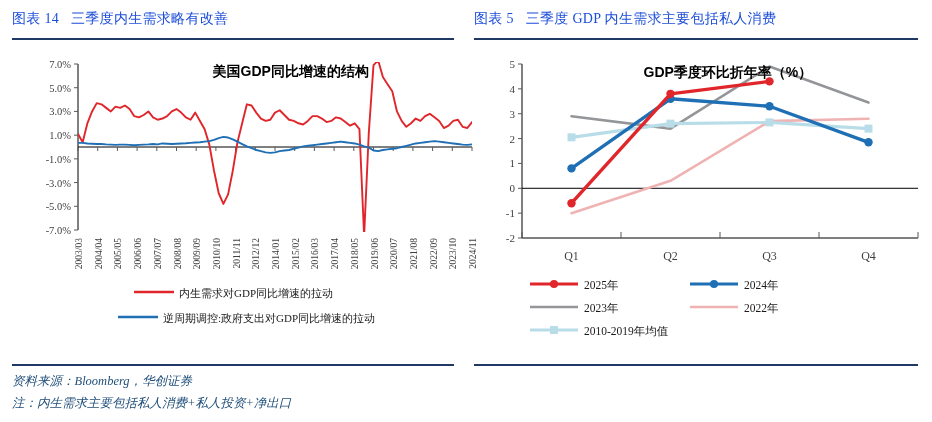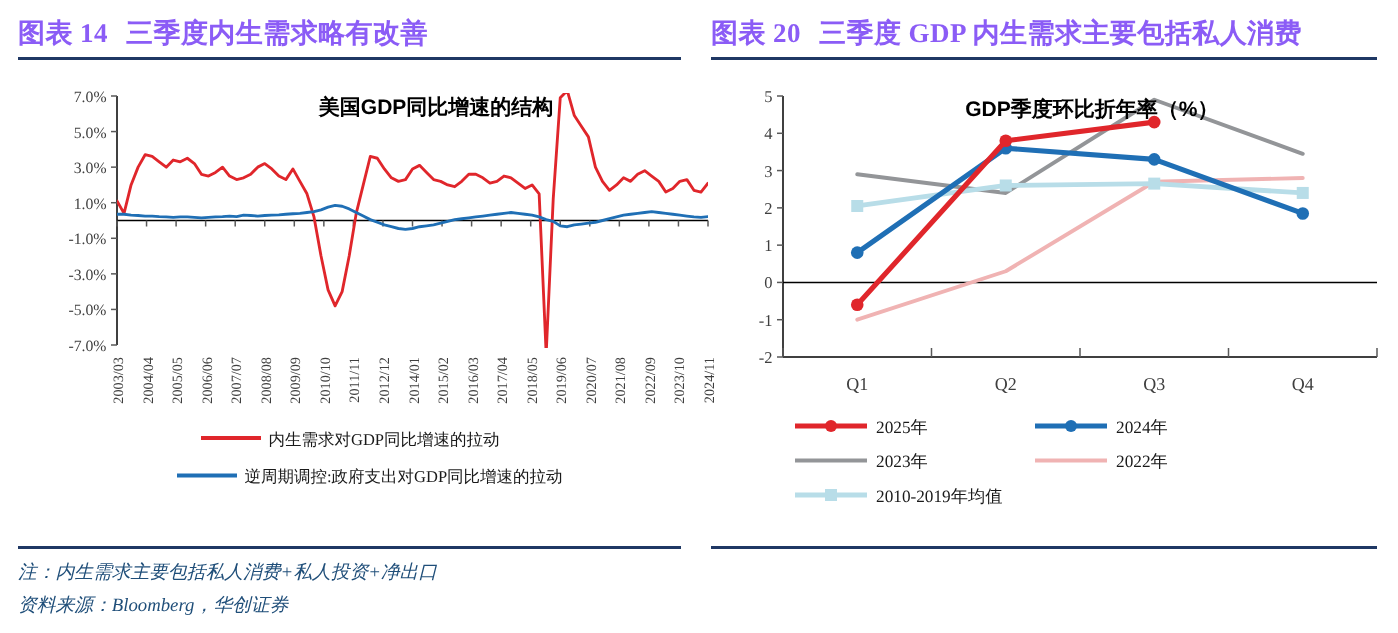--- a/index.html
+++ b/index.html
@@ -19,23 +19,23 @@
   .panel-left  { left: 0; }
   .panel-right { left: 466px; }
 
   
   .exhibit-head {
     position: absolute; left: 12px; top: 10px; right: 10px;
     height: 34px;
   }
   .exhibit-title {
     font-family: "Liberation Serif", serif;
-    font-weight: bold;
-    font-size: 18px;
-    color: #8b5cf6;
+    font-weight: normal;
+    font-size: 14px;
+    color: #1d4ed8;
     white-space: nowrap;
     letter-spacing: 0.3px;
   }
   .exhibit-num { margin-right: 12px; }
   .head-rule {
     position: absolute; left: 12px; right: 12px; top: 38px;
     height: 2px; background: #1f3864;
   }
   .panel-right .head-rule { left: 8px; right: 14px; }
   .panel-right .exhibit-head { left: 8px; }
@@ -169,30 +169,30 @@
           <text x="274.76" y="28" text-anchor="middle" font-size="14" class="chart-title">美国GDP同比增速的结构</text>
           <line x1="118" y1="244" x2="158" y2="244" stroke="#e0262b" stroke-width="2.6"></line>
           <text x="163" y="248.5" font-size="11" class="legend-label">内生需求对GDP同比增速的拉动</text>
           <line x1="102" y1="269" x2="142" y2="269" stroke="#1f6fb5" stroke-width="2.6"></line>
           <text x="147" y="273.5" font-size="11" class="legend-label">逆周期调控:政府支出对GDP同比增速的拉动</text>
         </svg>
     </div>
 
     <div class="foot-rule"></div>
     <div class="foot">
+      <div class="foot-line">资料来源：Bloomberg，华创证券</div>
       <div class="foot-line">注：内生需求主要包括私人消费+私人投资+净出口</div>
-      <div class="foot-line">资料来源：Bloomberg，华创证券</div>
     </div>
   </div>
 
   <div class="panel panel-right">
 
     <div class="exhibit-head">
       <div class="exhibit-title">
-        <span class="exhibit-num">图表 20</span><span>三季度 GDP 内生需求主要包括私人消费</span>
+        <span class="exhibit-num">图表 5</span><span>三季度 GDP 内生需求主要包括私人消费</span>
       </div>
     </div>
     <div class="head-rule"></div>
 
     <div class="chart-wrap">
       <svg class="chart-svg" id="svg-right" width="466" height="300" viewBox="0 0 466 300">
           <line x1="40" y1="16" x2="40" y2="190" class="axis-line"></line>
           <line x1="36" y1="16" x2="40" y2="16" class="tick"></line>
           <text x="33" y="20" text-anchor="end" font-size="11" class="axis-label">5</text>
           <line x1="36" y1="40.857142857142854" x2="40" y2="40.857142857142854" class="tick"></line>

